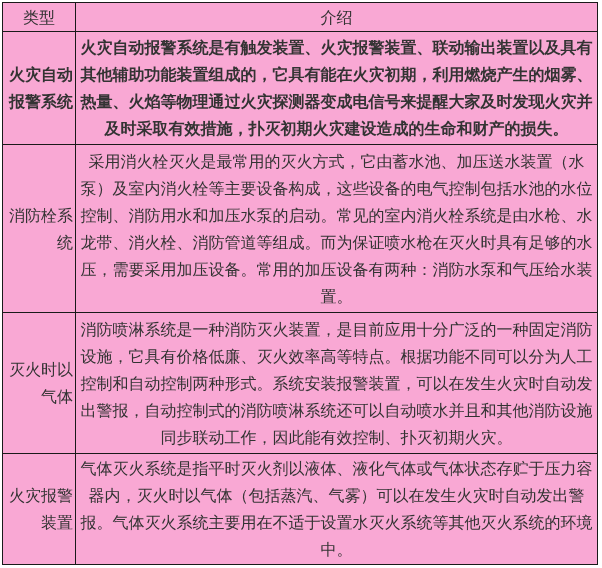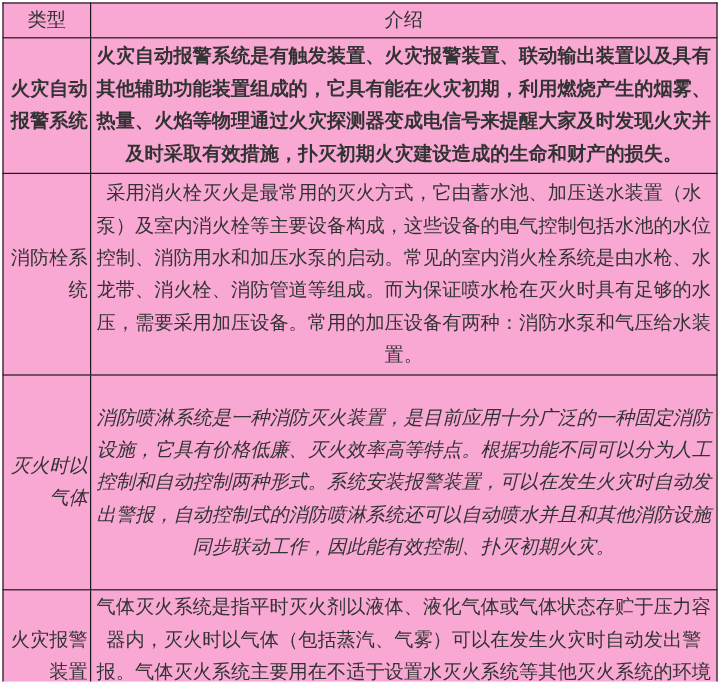--- a/index.html
+++ b/index.html
@@ -41,21 +41,21 @@
     text-align: right;
     padding: 0 2px;
   }
   .desc-cell {
     
     text-align: center;
     padding: 1px 4px;
   }
   tbody tr:nth-child(1) td { height: 113px; font-weight: bold; }
   tbody tr:nth-child(2) td { height: 168px; }
-  tbody tr:nth-child(3) td { height: 179px; font-style: italic; }
+  tbody tr:nth-child(3) td { height: 141px; }
   tbody tr:nth-child(4) td { height: 111px; }
 </style>
 </head>
 <body>
 
 <table class="doc-table">
   <colgroup>
     <col class="col-type">
     <col class="col-desc">
   </colgroup>

